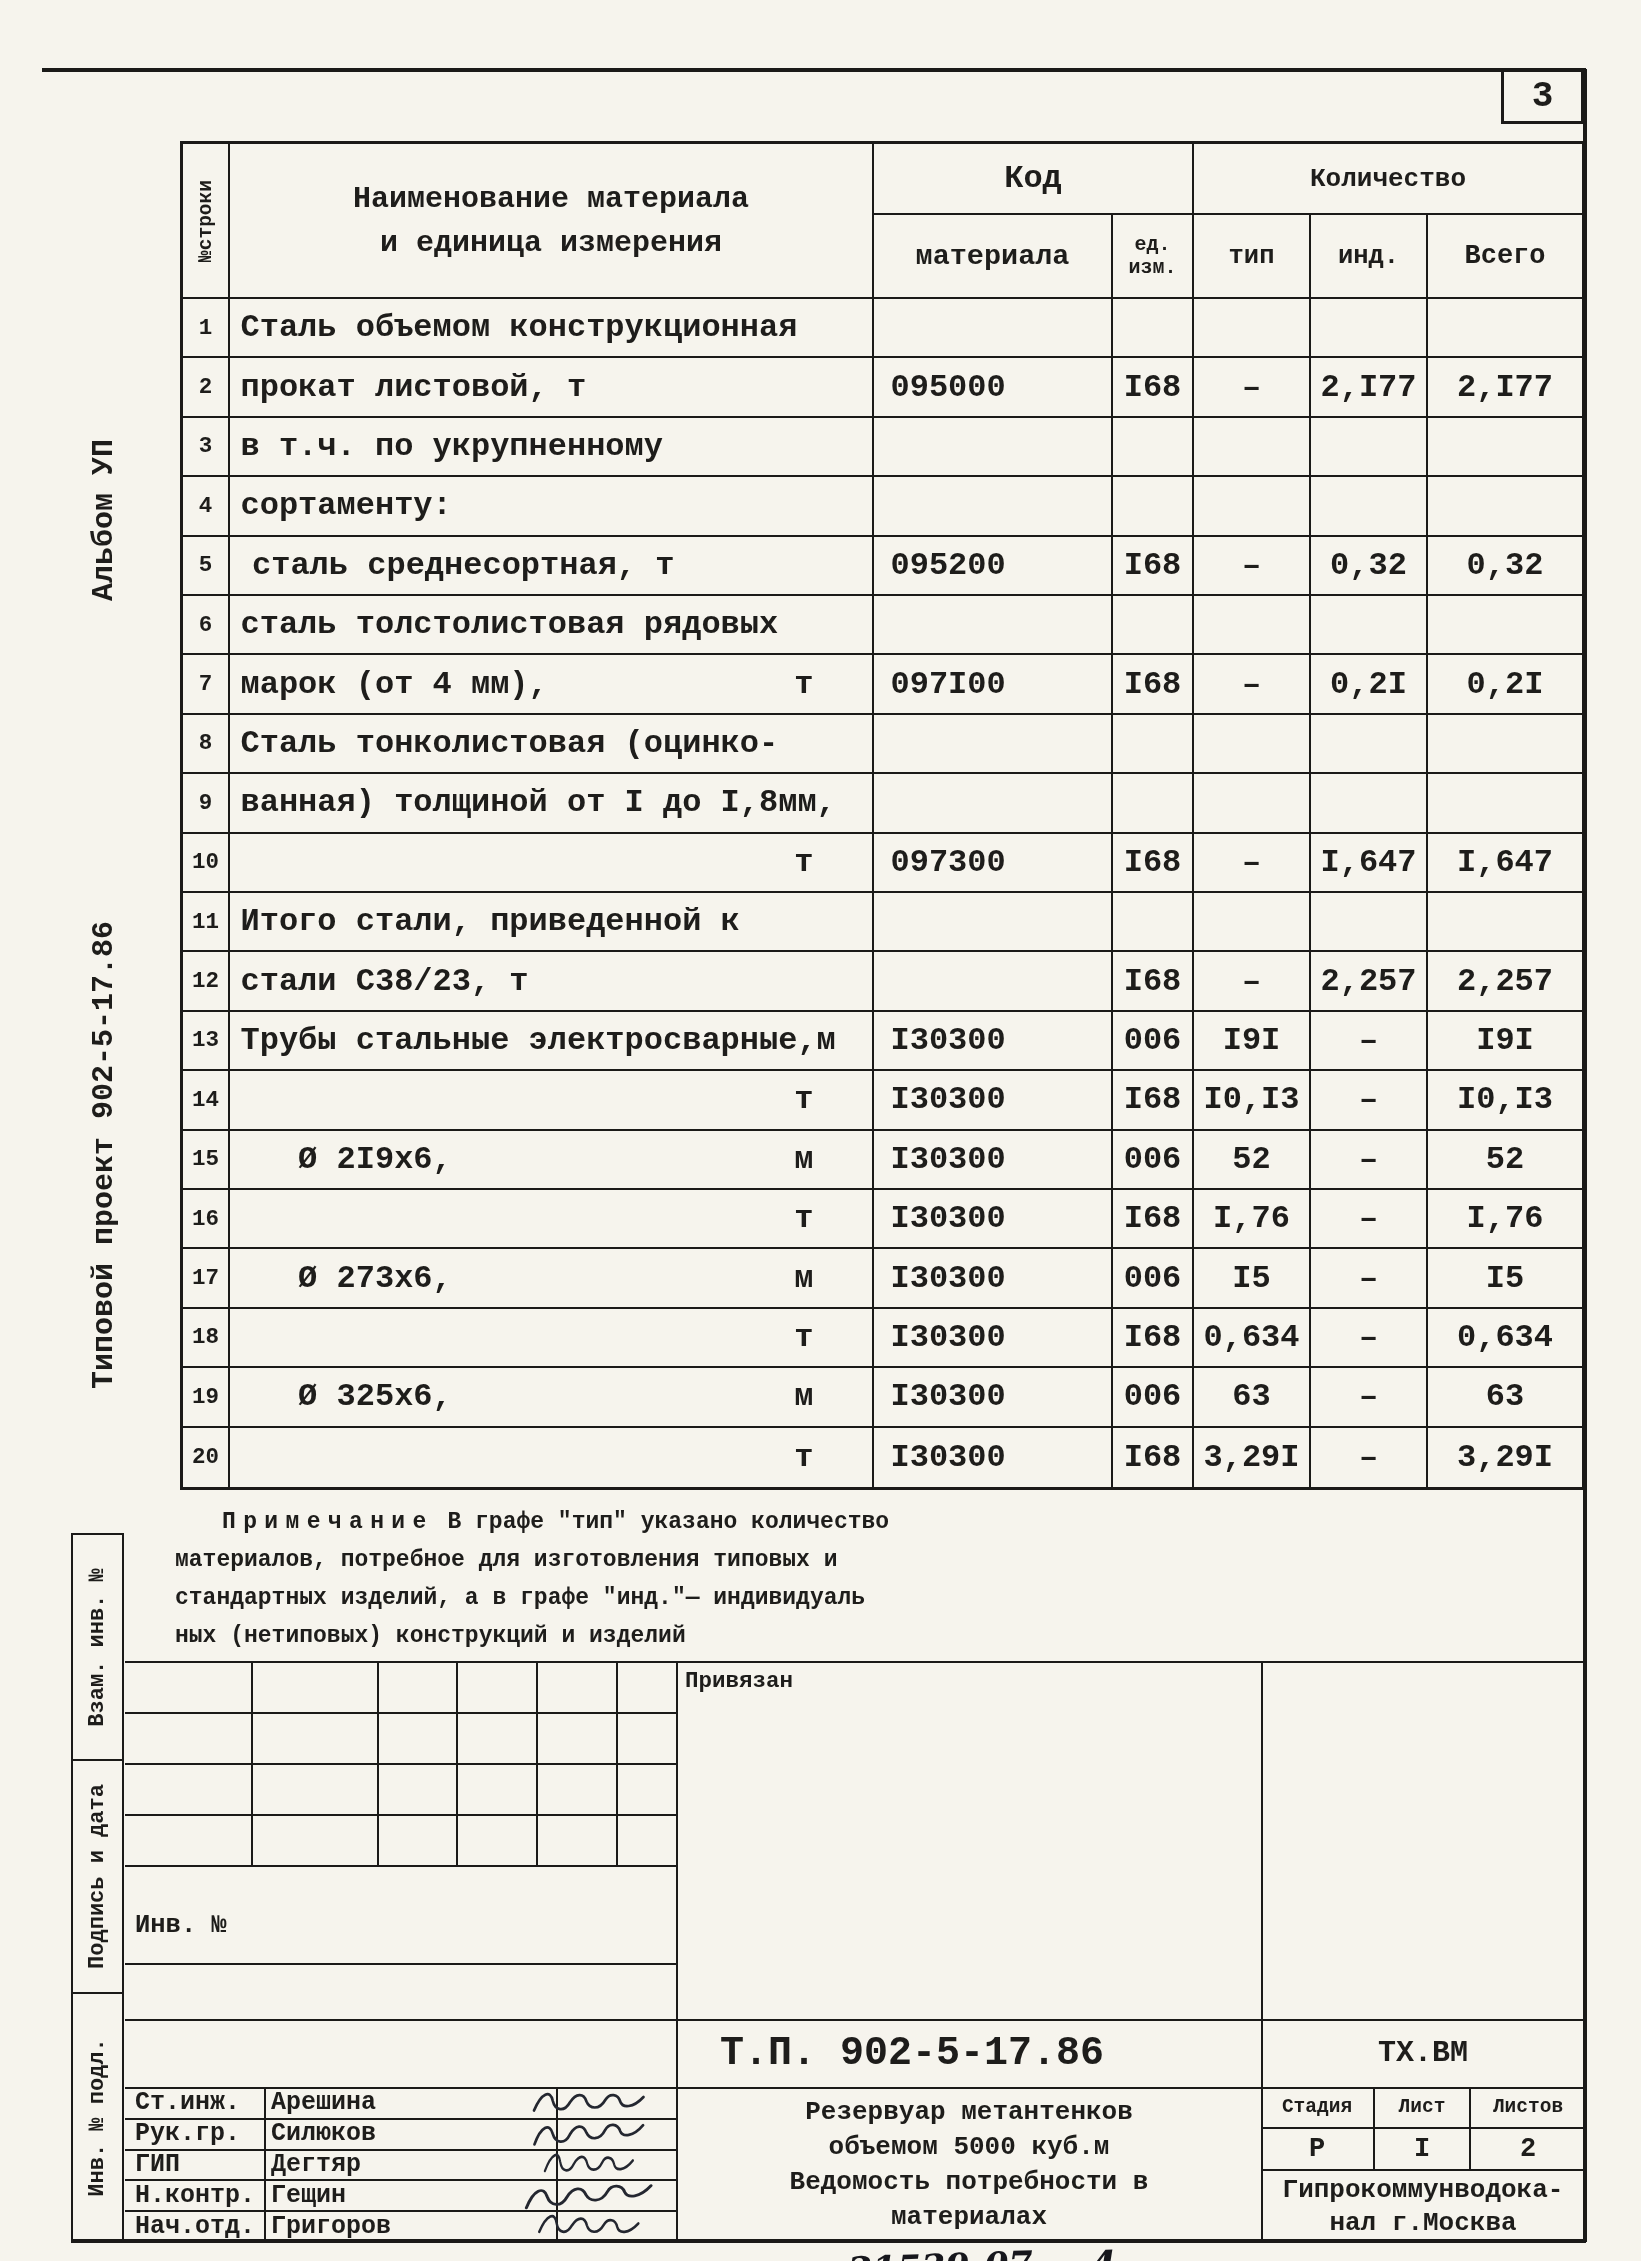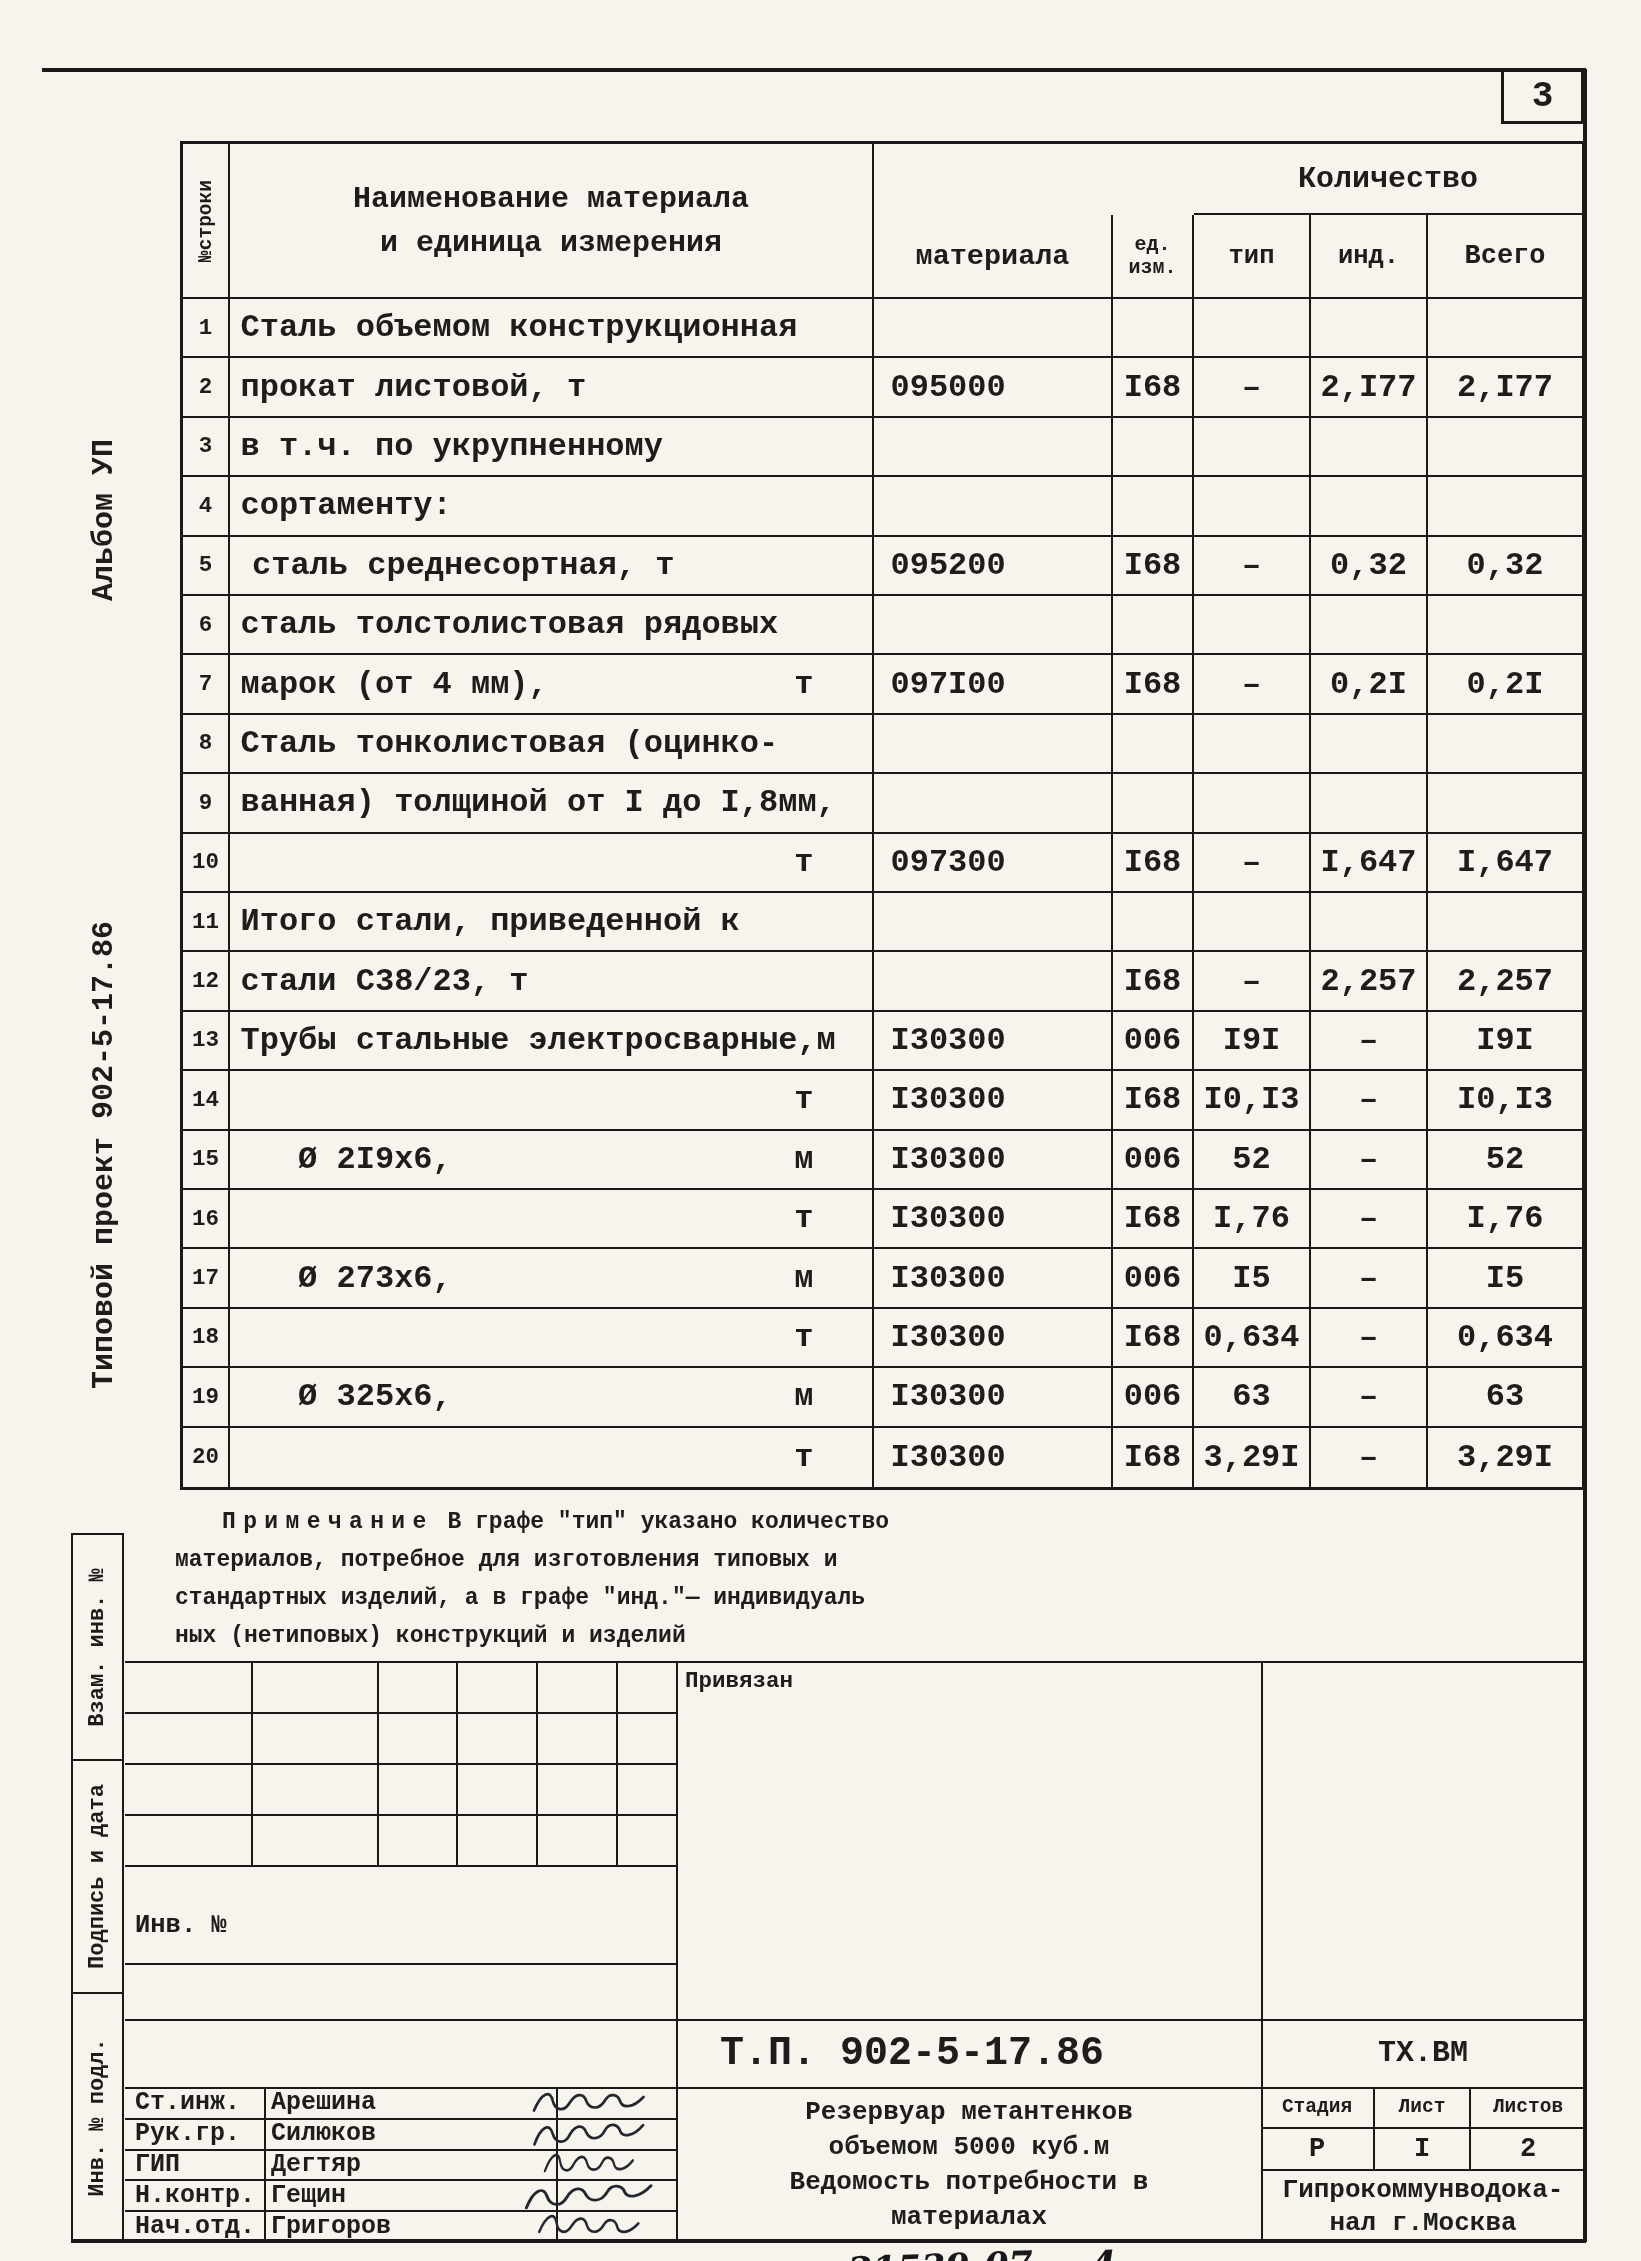--- a/index.html
+++ b/index.html
@@ -136,21 +136,22 @@
   </div>
 
   <div id="mtable">
     <div class="hc" style="grid-area:1/1/3/2">
       <span style="transform:rotate(-90deg);white-space:nowrap;font-size:19.5px">№строки</span>
     </div>
     <div class="hc h-col" style="grid-area:1/2/3/3;font-size:30px;line-height:44px">
       <div>Наименование материала</div>
       <div>и единица измерения</div>
     </div>
-    <div class="hc noR" style="grid-area:1/5/2/8;font-size:30px">Количество</div>
+    <div class="hc" style="grid-area:1/3/2/5;font-size:32px">Код</div>
+    <div class="hc noR" style="grid-area:1/5/2/8;font-size:26px">Количество</div>
     <div class="hc" style="grid-area:2/3/3/4;font-size:28.5px">материала</div>
     <div class="hc h-col" style="grid-area:2/4/3/5;font-size:20px;line-height:23px">
       <div>ед.</div>
       <div>изм.</div>
     </div>
     <div class="hc" style="grid-area:2/5/3/6;font-size:25.5px">тип</div>
     <div class="hc" style="grid-area:2/6/3/7;font-size:25.5px">инд.</div>
     <div class="hc noR" style="grid-area:2/7/3/8;font-size:27px">Всего</div>
   <div class="tc num" style="grid-area: 3 / 1;">1</div>
       <div class="tc name" style="grid-area: 3 / 2;"><span>Сталь объемом конструкционная</span></div>

